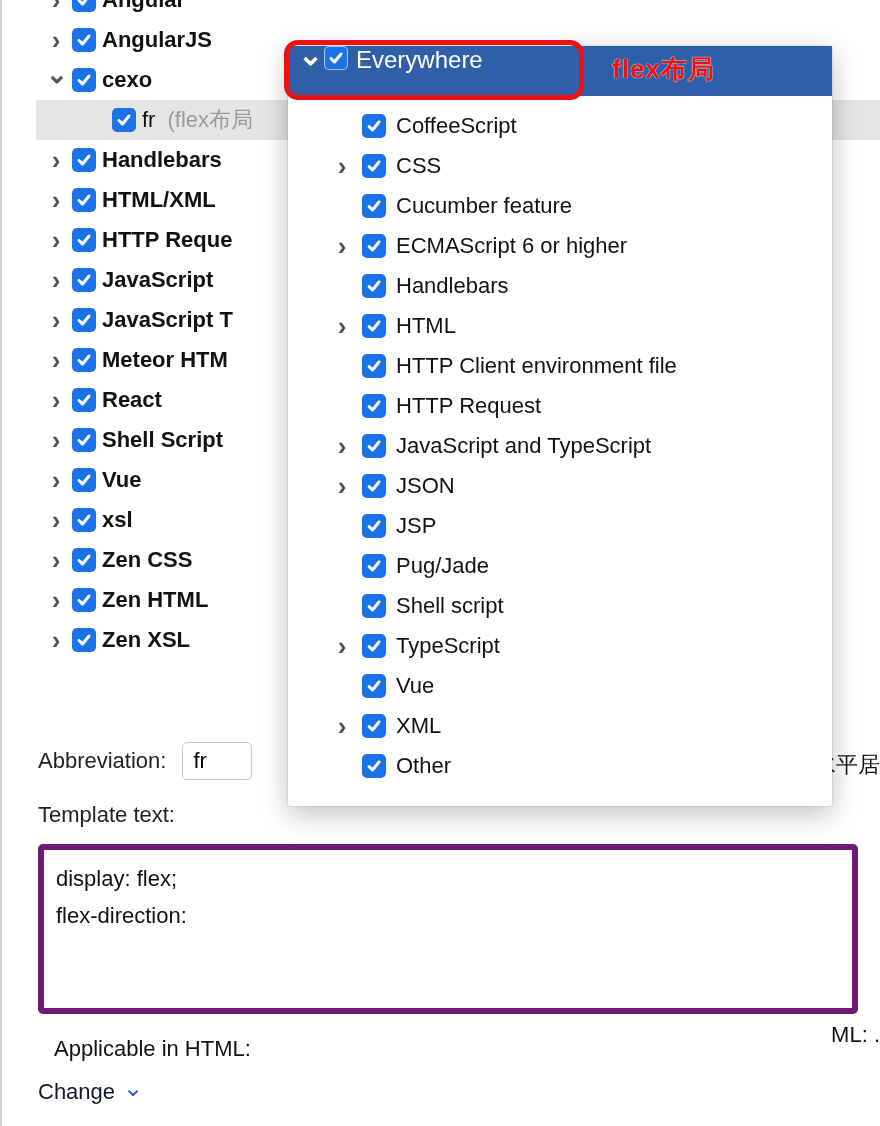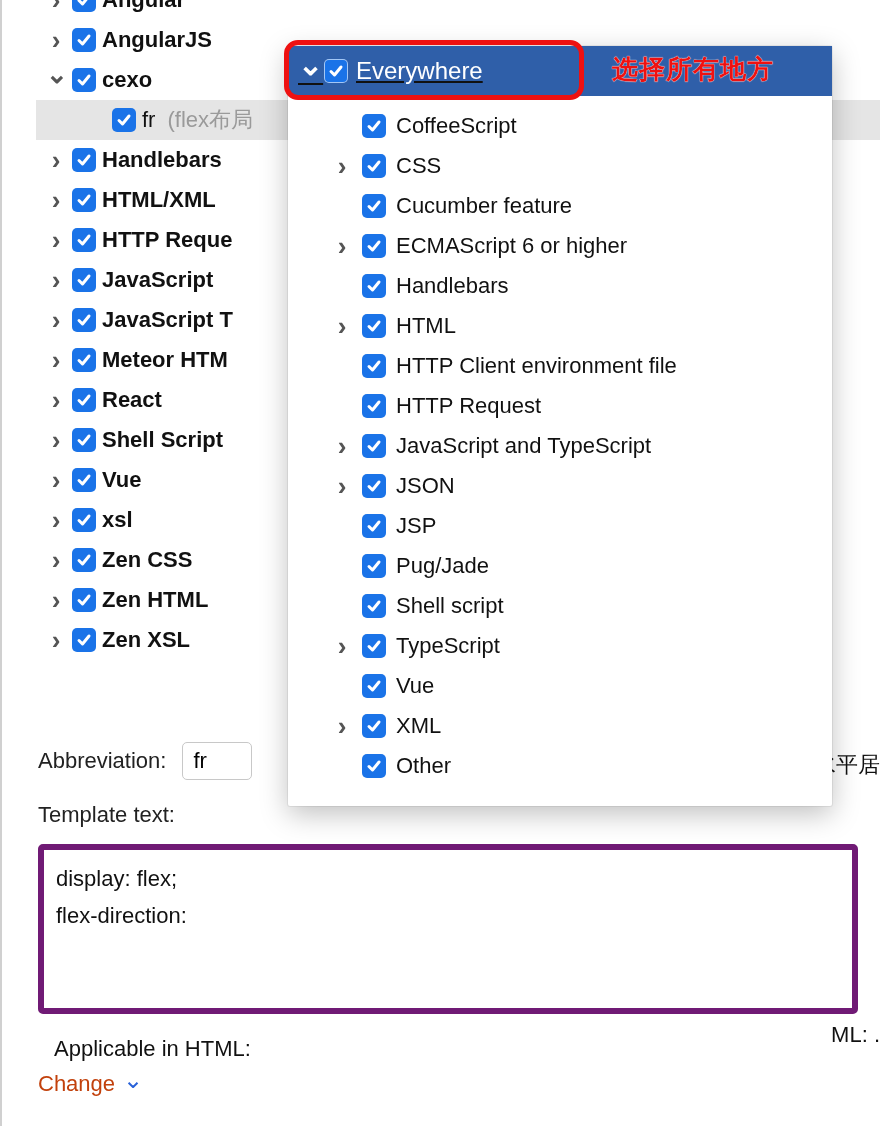--- a/index.html
+++ b/index.html
@@ -22,26 +22,26 @@
   .tree-row .suffix { color: #9a9a9a; font-weight: 400; margin-left: 6px; }
 
   
   .form { position: absolute; left: 36px; top: 742px; width: 816px; }
   .form .row { display: flex; align-items: center; gap: 16px; }
   .form .lab { color: #222; }
   .form .input { border: 1px solid #c8c8c8; border-radius: 5px; height: 38px; padding: 4px 10px; font-size: 22px; font-family: inherit; }
   .abbr-input { width: 70px; }
   .template-box { margin-top: 16px; border: 6px solid #701a75; border-radius: 5px; width: 820px; height: 170px; padding: 10px 12px; font-family: Liberation Sans, sans-serif; font-size: 22px; line-height: 1.7; white-space: pre; overflow: hidden; }
   .applicable { margin-top: 22px; display: flex; align-items: center; gap: 10px; margin-left: 16px; }
-  .change-link { margin-top: 8px; color: #c2410c; display: flex; align-items: center; gap: 8px; cursor: pointer; }
+  .change-link { margin-top: 16px; color: #0f172a; display: flex; align-items: center; gap: 8px; cursor: pointer; }
   .change-link .caret-down-small::before { content: "⌄"; font-size: 24px; position: relative; top: -4px; color: #2962d9; }
 
   
   .popup { position: absolute; left: 286px; top: 46px; width: 544px; background: #fff; box-shadow: 0 8px 28px rgba(0,0,0,0.25), 0 0 0 1px rgba(0,0,0,0.06); border-radius: 2px; }
-  .popup-header { height: 50px; background: #2f5fa9; display: flex; align-items: center; padding-left: 10px; gap: 2px; text-decoration: underline; }
+  .popup-header { height: 50px; background: #2f5fa9; display: flex; align-items: flex-start; padding-left: 10px; gap: 2px; }
   .popup-header .arrow { width: 24px; text-align: center; color: #fff; font-size: 22px; }
   .popup-header .arrow .caret-down::before { content: "⌄"; font-weight: 800; font-size: 30px; line-height: 1; position: relative; top: -6px; }
   .popup-header .cb { width: 24px; height: 24px; border-radius: 5px; background: #1a73e8; display: flex; align-items: center; justify-content: center; border: 1px solid rgba(255,255,255,0.6); }
   .popup-header .cb svg { width: 16px; height: 16px; }
   .popup-header .title { color: #fff; font-weight: 400; font-size: 24px; margin-left: 6px; }
   .popup-body { padding: 10px 0 20px 0; }
   .popup-row { display: flex; align-items: center; height: 40px; padding-left: 44px; gap: 10px; }
   .popup-row .arrow { width: 20px; text-align: center; color: #555; font-size: 18px; }
   .popup-row .arrow .caret-right::before { content: "›"; font-weight: 700; font-size: 26px; line-height: 1; }
   .popup-row .arrow.spacer { visibility: hidden; }
@@ -404,15 +404,15 @@
             <svg class="checkmark" viewBox="0 0 16 16">
               <path d="M3 8.5 L6.5 12 L13 4"></path>
             </svg>
           </span>
           <span class="label">Other</span>
         </div>
       </div>
   </div>
 
   <div class="annot-box"></div>
-  <div class="annot-text">选择所有地方</div>
+  <div class="annot-text">flex布局</div>
 
 </div>
 
 </body></html>

